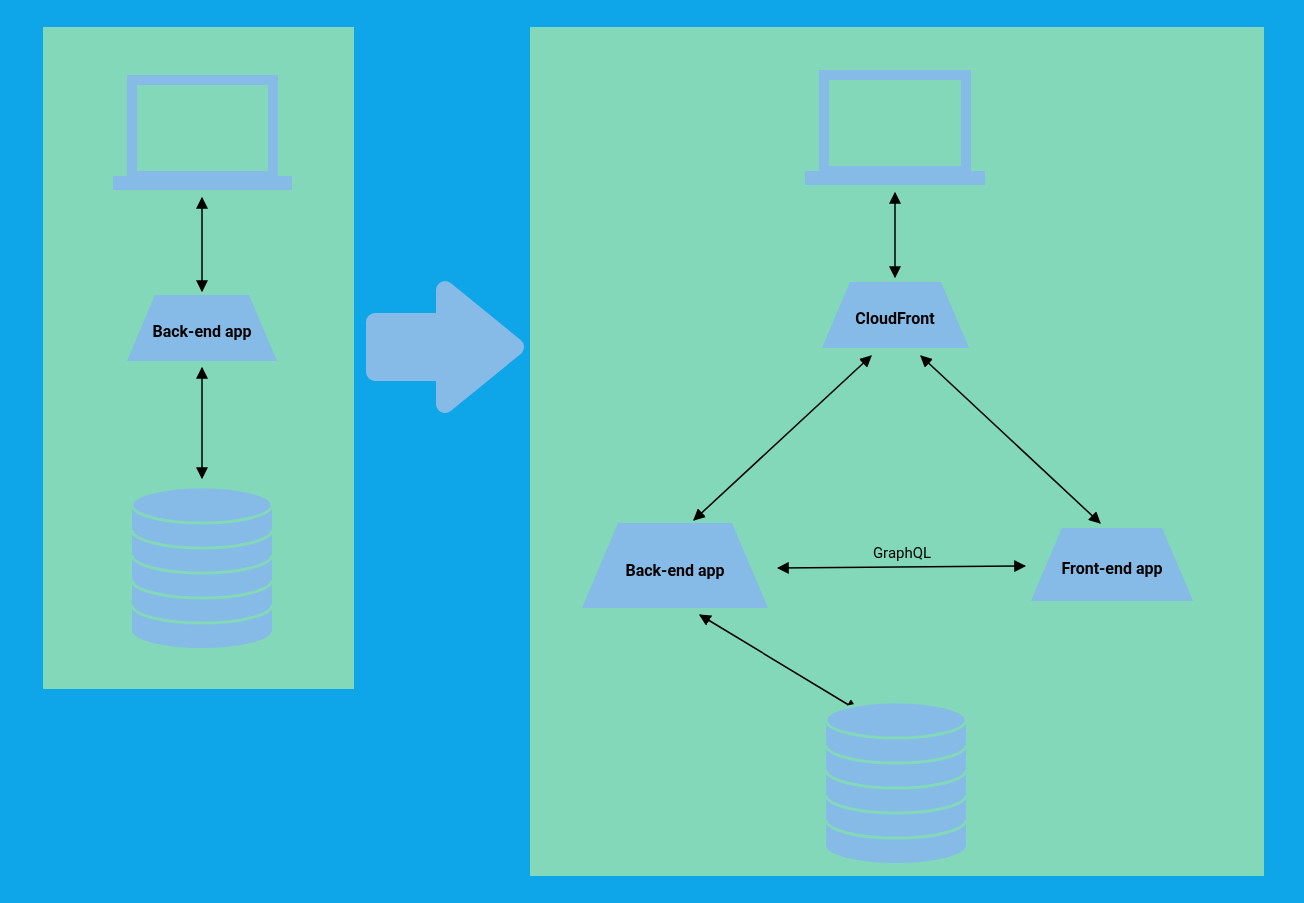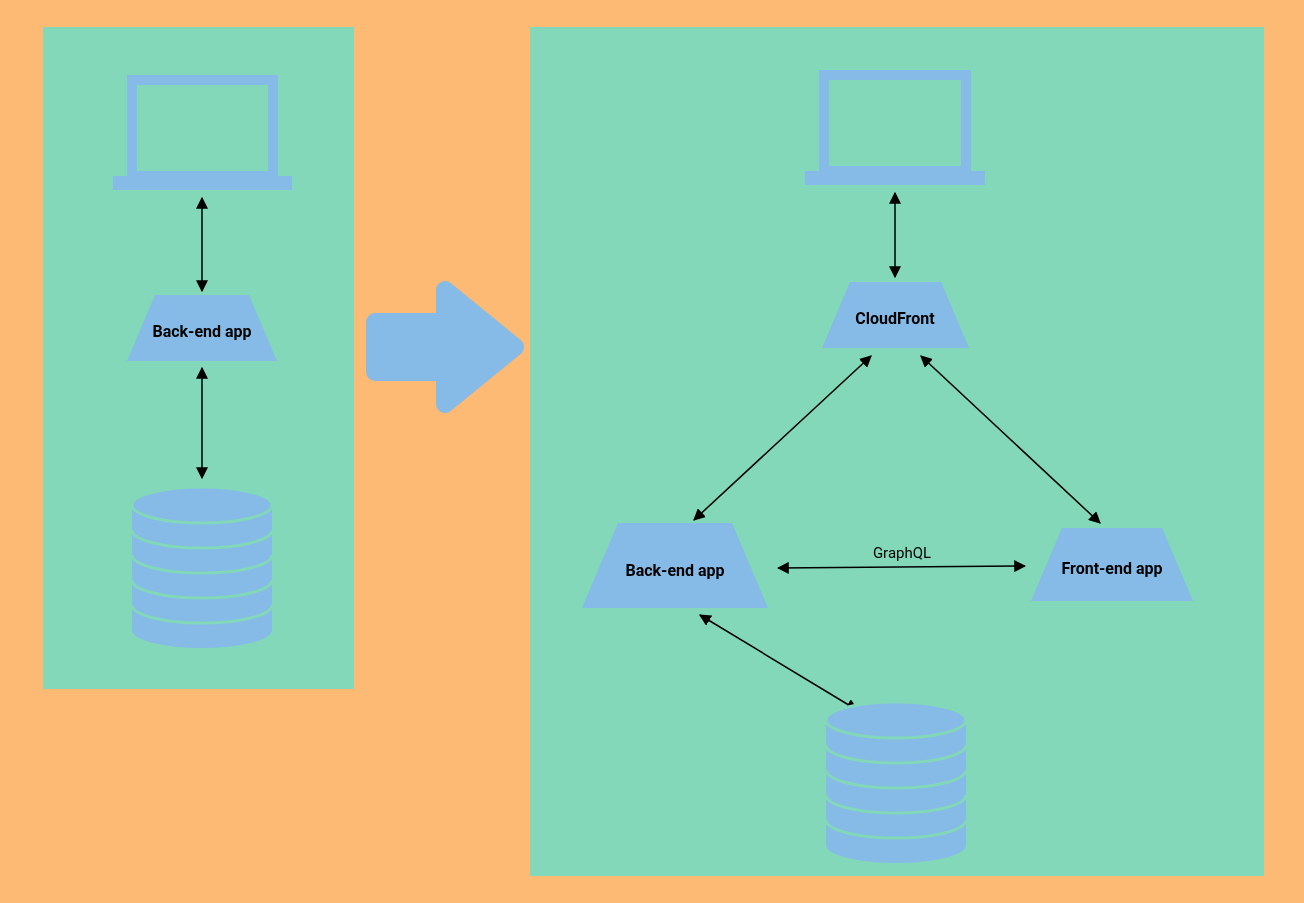--- a/index.html
+++ b/index.html
@@ -5,21 +5,21 @@
   html, body {
     margin: 0;
     padding: 0;
     background: #ffffff;
     font-family: -apple-system, BlinkMacSystemFont, "Segoe UI", Roboto, Helvetica, Arial, sans-serif;
   }
   .canvas {
     position: relative;
     width: 1304px;
     height: 903px;
-    background: #fdba74;
+    background: #0ea5e9;
   }
   svg { display: block; }
   .node-label {
     font-weight: 700;
     font-size: 16px;
     fill: #000000;
     text-anchor: middle;
     dominant-baseline: middle;
   }
   .edge-label {

